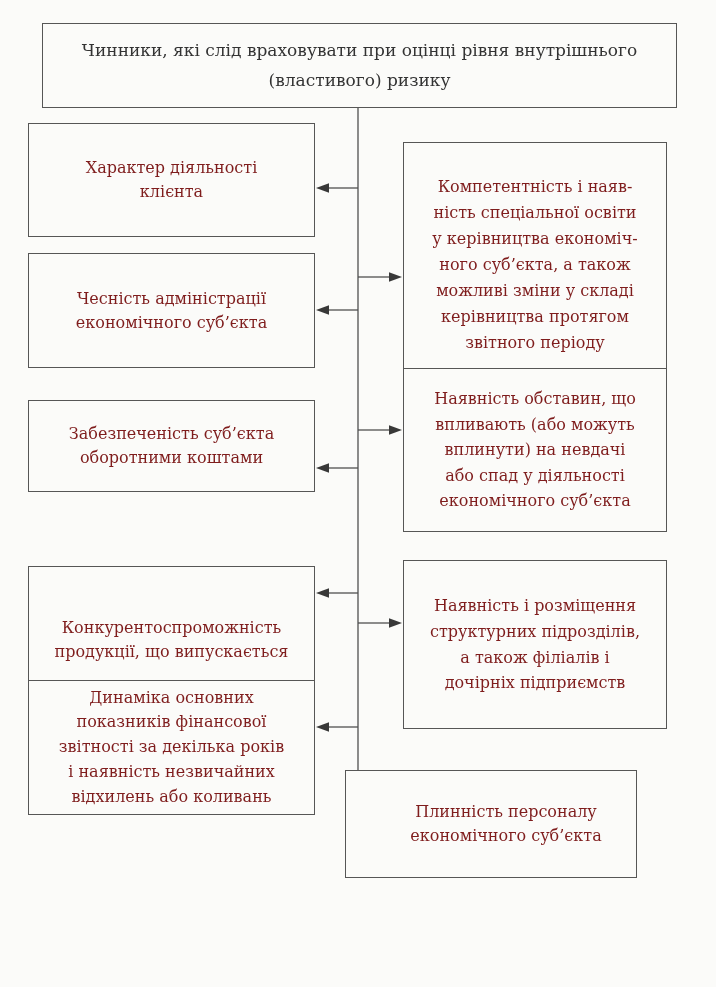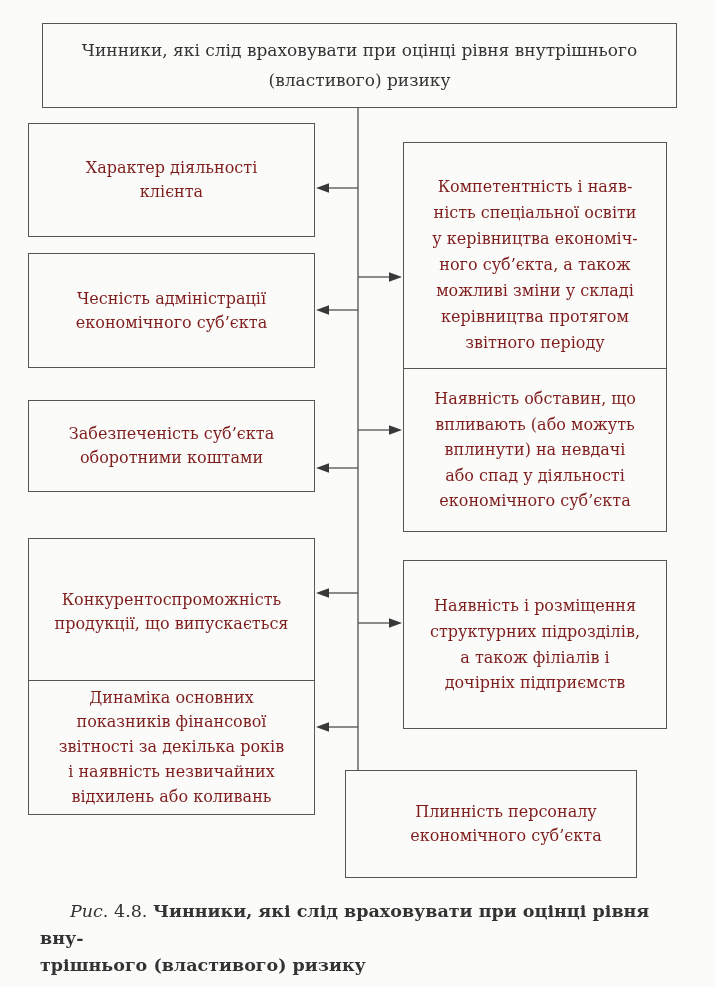--- a/index.html
+++ b/index.html
@@ -48,21 +48,21 @@
   .title-box .box-text {
     font-weight: normal;
     font-size: 17px;
     line-height: 1.75;
     color: #333333;
   }
   .lbox { left: 28px; width: 287px; }
   .l1 { top: 123px; height: 114px; }
   .l2 { top: 253px; height: 115px; }
   .l3 { top: 400px; height: 92px; }
-  .l4 { top: 538px; height: 147px; }
+  .l4 { top: 566px; height: 147px; }
   .l5 { top: 668px; height: 135px; margin-top: 12px; }
   .l5 .box-text { line-height: 1.55; }
   .rbox { left: 403px; width: 264px; }
   .r1 { top: 142px; height: 246px; }
   .r1 .box-text { line-height: 1.62; }
   .r2 { top: 368px; height: 164px; }
   .r2 .box-text { line-height: 1.6; }
   .r3 { top: 560px; height: 169px; }
   .r3 .box-text { line-height: 1.6; }
   .r4 { left: 345px; top: 770px; width: 292px; height: 108px; padding-left: 40px; }
@@ -158,16 +158,14 @@
     <span class="box-text">Наявність і розміщення
 структурних підрозділів,
 а також філіалів і
 дочірніх підприємств</span>
   </div>
   <div class="dbox rbox r4">
     <span class="box-text">Плинність персоналу
 економічного суб’єкта</span>
   </div>
 
-  <p class="caption"><span class="cap-prefix">Рис.</span> <span class="cap-num">4.8.</span> <span class="cap-text">Чинники, які слід враховувати при оцінці рівня вну-
-трішнього (властивого) ризику</span></p>
 
 </div>
 
 </body></html>

